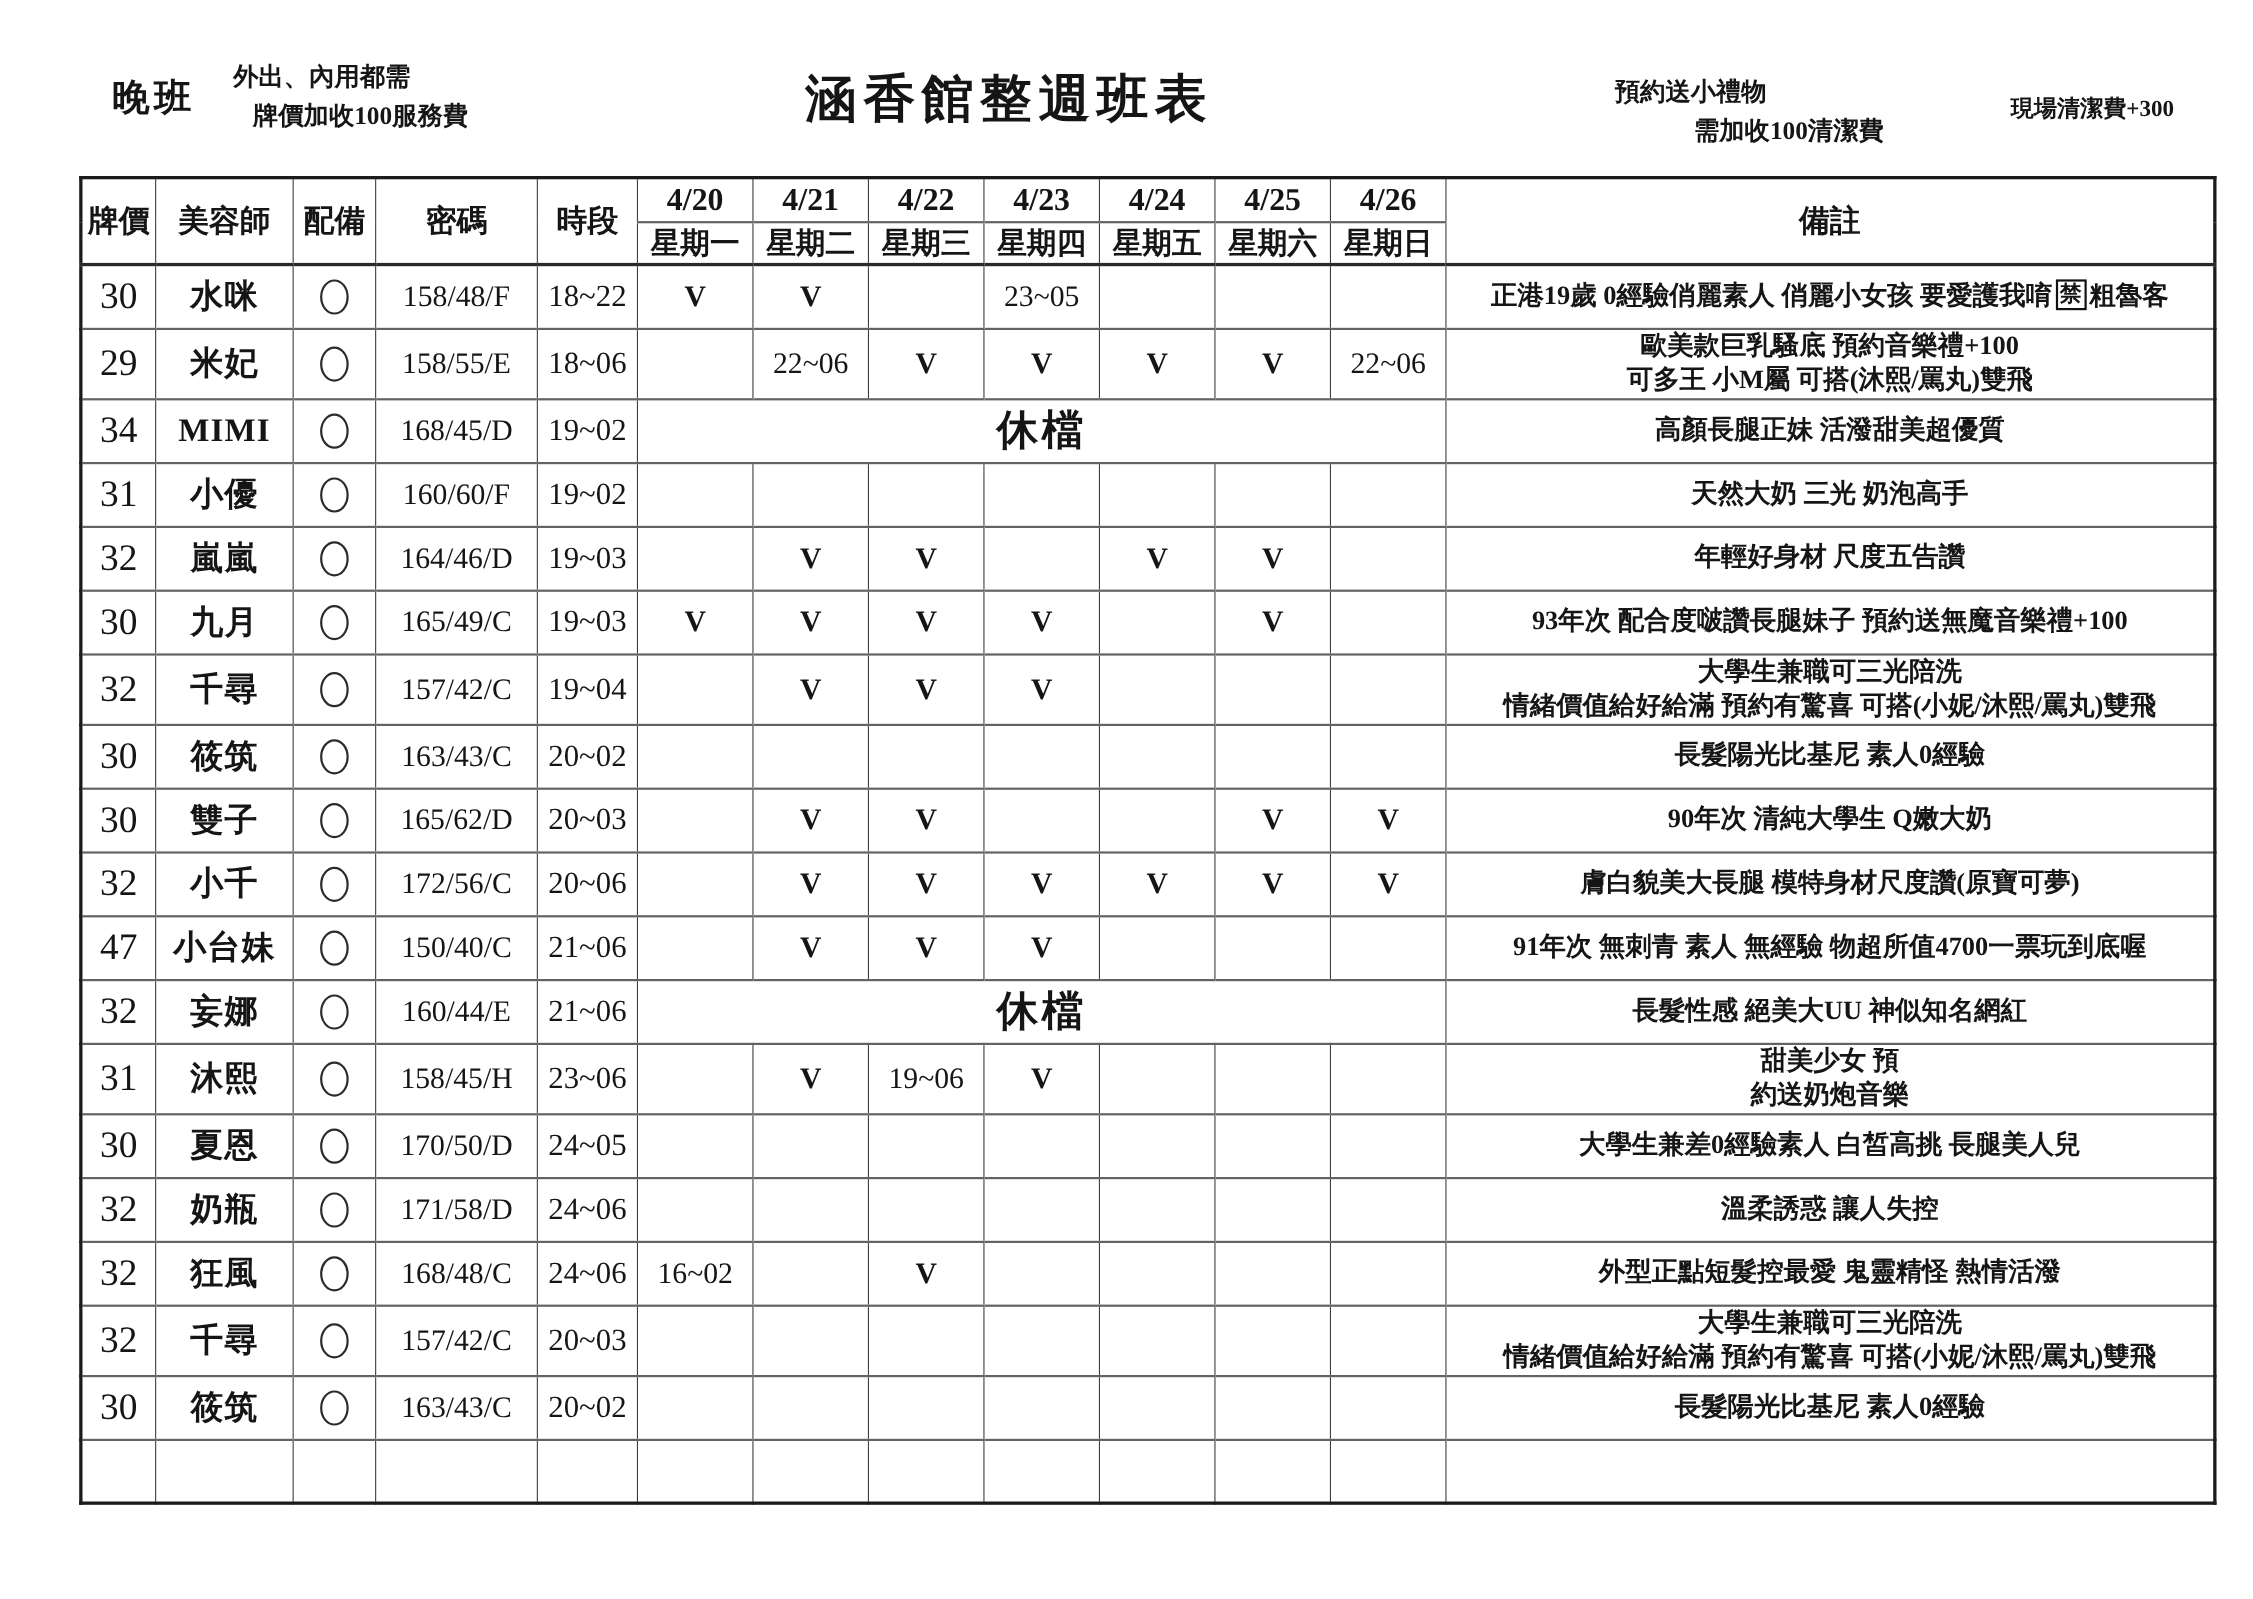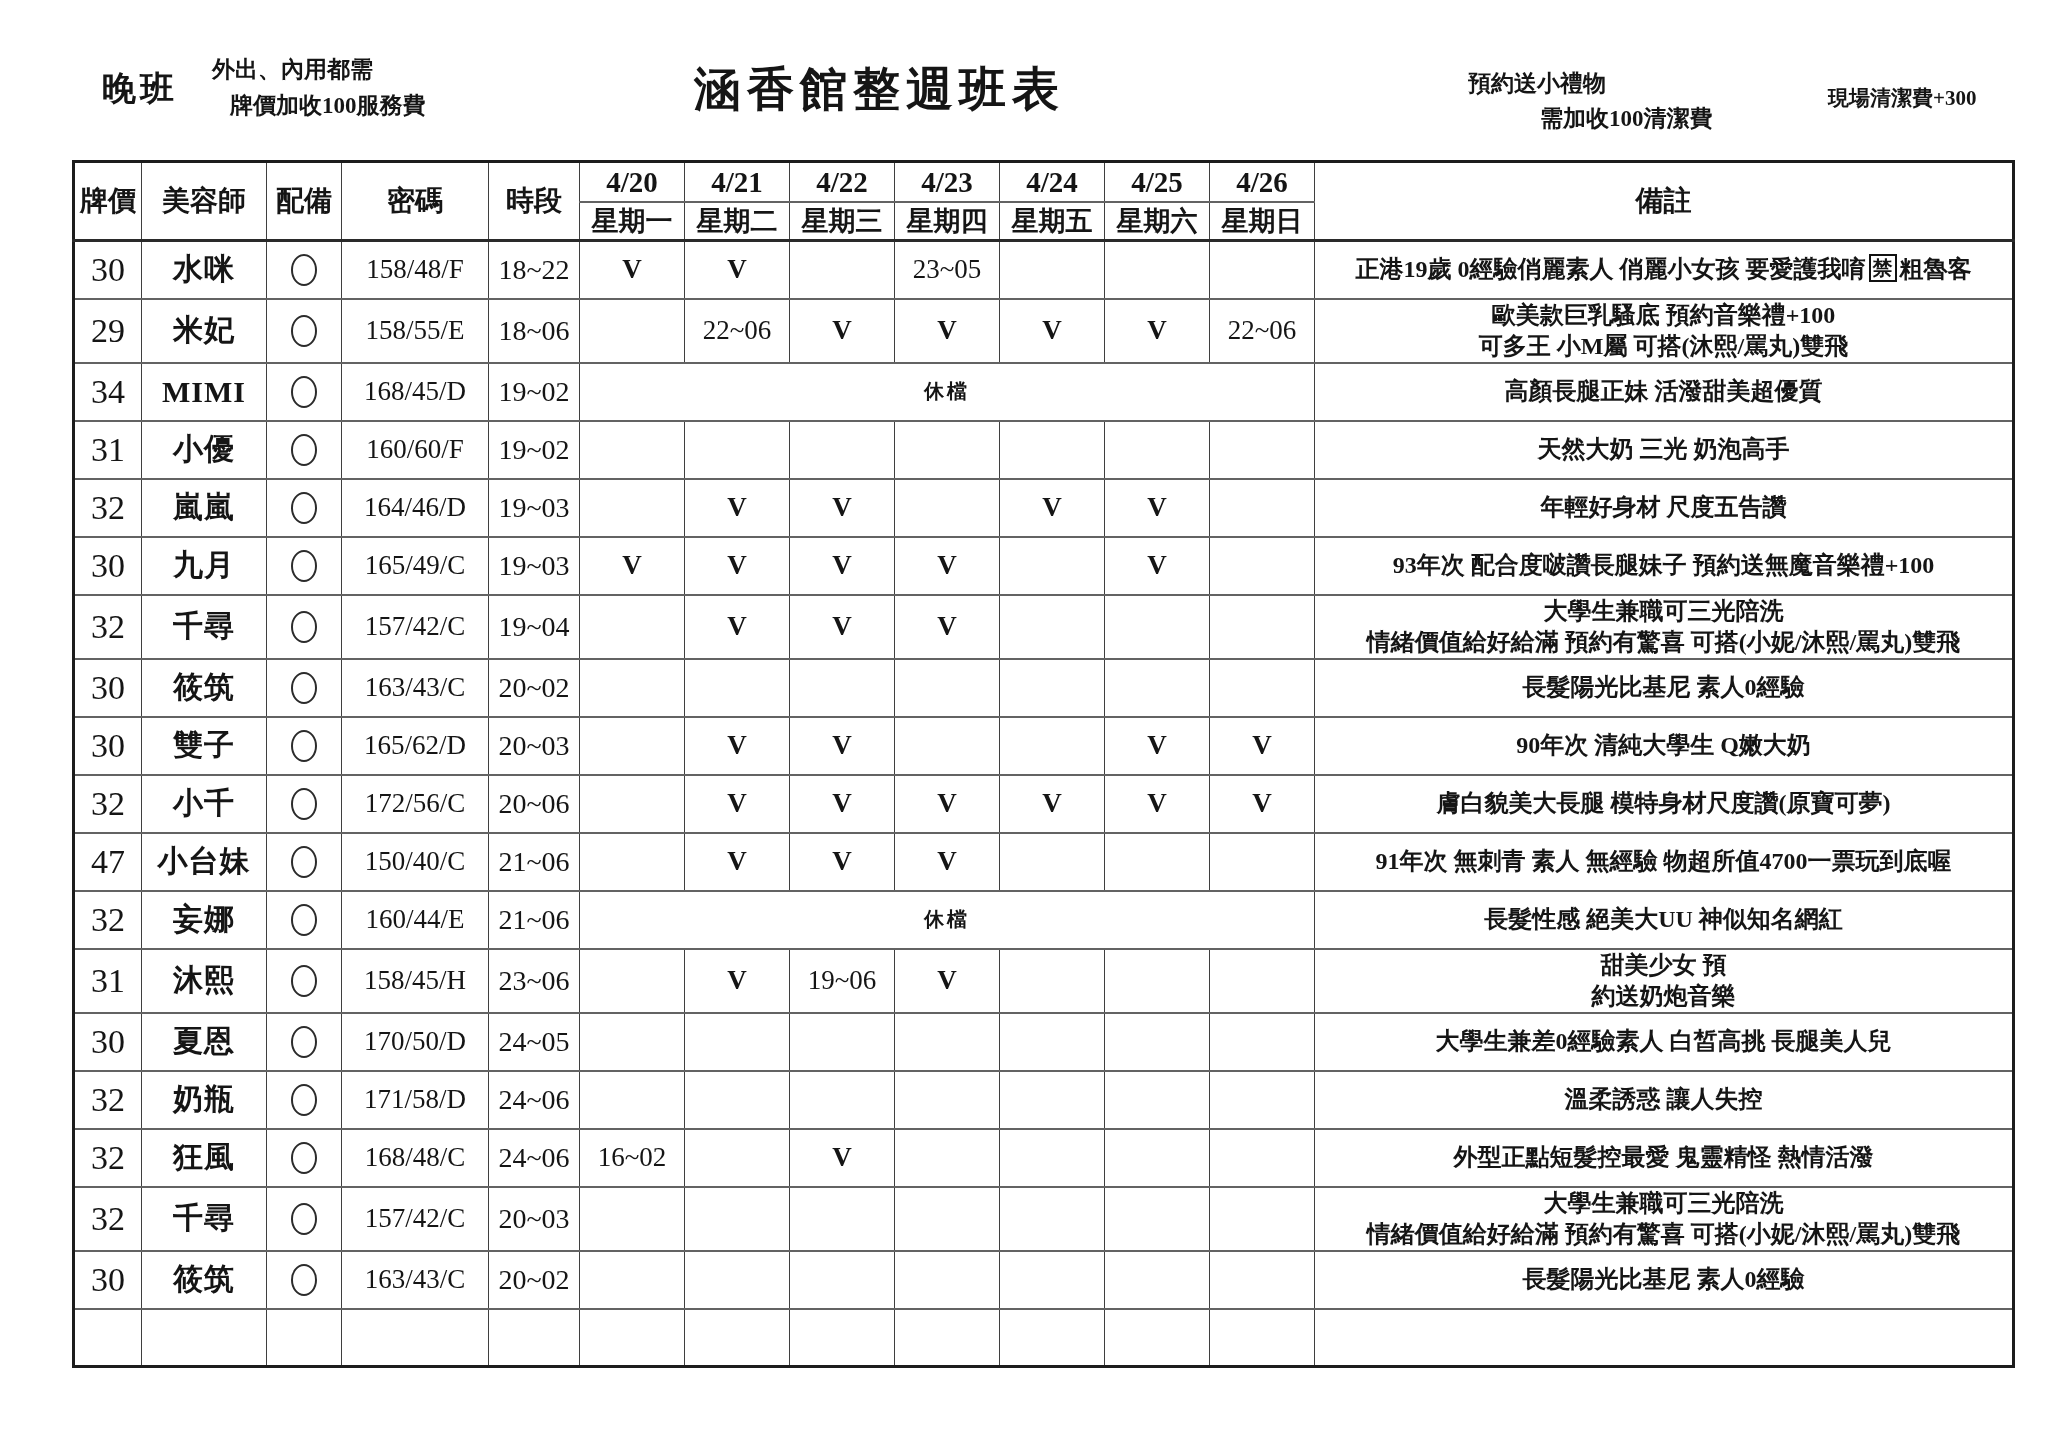--- a/index.html
+++ b/index.html
@@ -5,21 +5,21 @@
   html,body{margin:0;padding:0;background:#fff;}
   .page{
     position:relative;width:2048px;height:1454px;background:#fff;overflow:hidden;
     font-family:"Liberation Serif","DejaVu Serif",serif;color:#151515;
   }
   
   .hdr{position:absolute;white-space:nowrap;font-weight:bold;}
   .shift{left:102px;top:66px;font-size:34px;letter-spacing:4px;}
   .note-left{left:212px;top:52px;font-size:23px;line-height:36px;}
   .note-left .l2{margin-left:18px;}
-  .title{left:694px;top:58px;font-size:47px;letter-spacing:6px;}
+  .title{left:732px;top:58px;font-size:47px;letter-spacing:6px;}
   .note-right{left:1468px;top:66px;font-size:23px;line-height:35px;}
   .note-right .l2{margin-left:72px;}
   .note-far{left:1828px;top:84px;font-size:21px;}
   
   table.sched{
     position:absolute;left:72px;top:160px;width:1940px;
     border-collapse:collapse;table-layout:fixed;
     border:3px solid #1c1c1c;
   }
   .sched th,.sched td{
@@ -34,21 +34,21 @@
   .sched thead th[rowspan]{border-bottom:3px solid #2a2a2a;}
   .sched thead th.h-date{font-size:29px;font-weight:bold;border-bottom:1.5px solid #555;}
   .sched tbody tr{height:58px;}
   .sched tbody tr.tall{height:56px;}
   .c-price{font-size:34px;}
   .c-name{font-size:30px;font-weight:bold;letter-spacing:1px;}
   .c-code{font-size:27px;}
   .c-time{font-size:28px;}
   .c-day{font-size:27px;}
   .c-day.check{font-weight:bold;font-size:27px;}
-  .rest-cell{font-size:20px;font-weight:bold;letter-spacing:3px;}
+  .rest-cell{font-size:38px;font-weight:bold;letter-spacing:3px;}
   .c-remark{text-align:left;padding:2px 6px 2px 10px;font-size:24px;font-weight:bold;line-height:31px;}
   .circle{
     display:inline-block;width:22px;height:28px;
     border:2px solid #2b2b2b;border-radius:50%;vertical-align:middle;
   }
   .box-char{
     display:inline-block;border:2px solid #111;padding:0 2px;margin:0 3px;
     font-size:20px;line-height:24px;vertical-align:2px;
   }
 </style>

